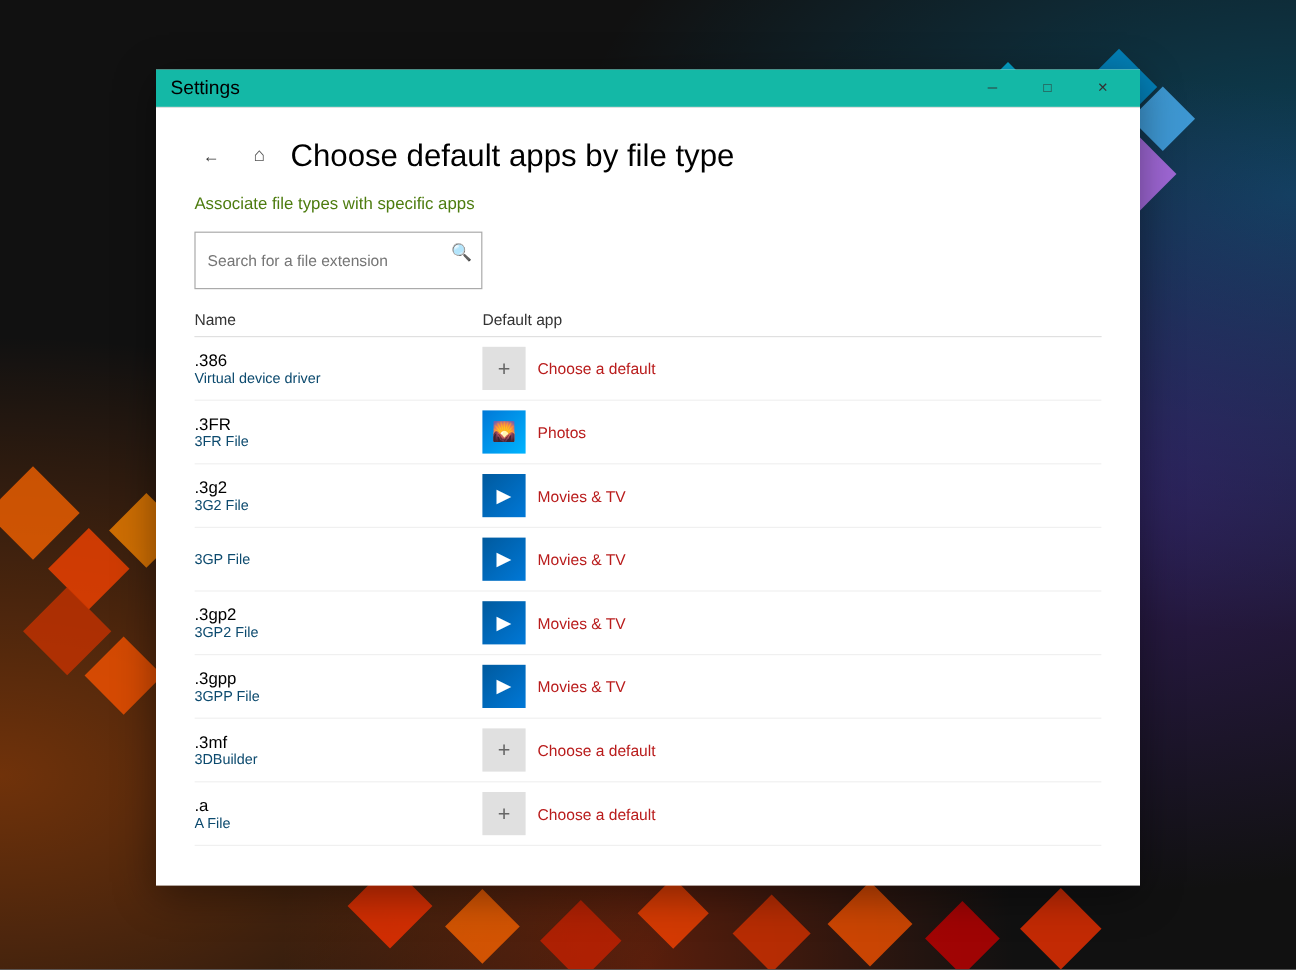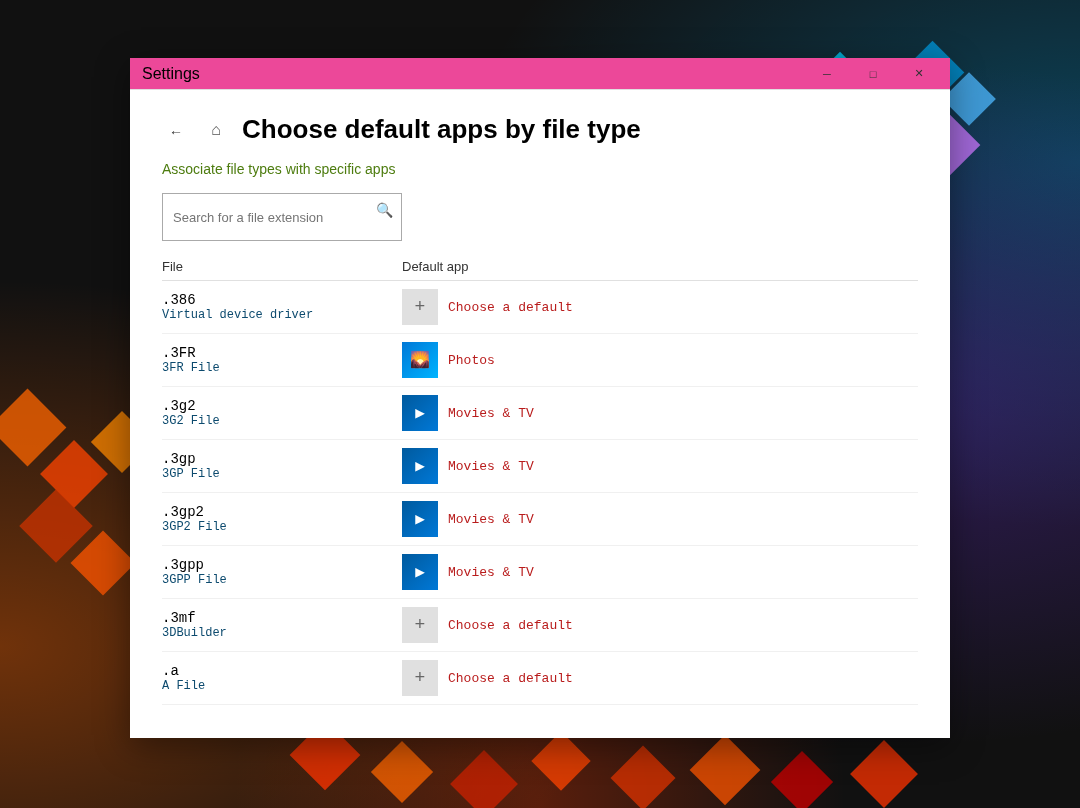--- a/index.html
+++ b/index.html
@@ -58,21 +58,21 @@
       box-shadow: 0 8px 32px rgba(0,0,0,0.4);
     }
 
     
     .title-bar {
       display: flex;
       align-items: center;
       justify-content: space-between;
       height: 32px;
       padding: 0 8px 0 12px;
-      background: #ec4899;
+      background: #14b8a6;
       border-bottom: 1px solid #e0e0e0;
       flex-shrink: 0;
     }
 
     .title-bar-left {
       display: flex;
       align-items: center;
       gap: 8px;
     }
 
@@ -128,21 +128,21 @@
       height: 28px;
       display: flex;
       align-items: center;
       justify-content: center;
       color: #555;
       font-size: 16px;
     }
 
     .page-title {
       font-size: 26px;
-      font-weight: 700;
+      font-weight: 400;
       color: #000;
     }
 
     .subtitle {
       font-size: 14px;
       color: #4d7c0f;
       margin-bottom: 16px;
     }
 
     
@@ -194,21 +194,20 @@
 
     .col-app {
       flex: 1;
     }
 
     
     .file-list {
       flex: 1;
       overflow-y: auto;
       overflow-x: hidden;
-      font-family: Liberation Mono, monospace;
     }
 
     .file-list::-webkit-scrollbar {
       width: 6px;
     }
     .file-list::-webkit-scrollbar-track {
       background: #f5f5f5;
     }
     .file-list::-webkit-scrollbar-thumb {
       background: #ccc;
@@ -331,21 +330,21 @@
     </div>
 
     <p class="subtitle">Associate file types with specific apps</p>
 
     <div class="search-container">
       <input type="text" class="search-input" placeholder="Search for a file extension" style="">
       <div class="search-icon-btn">🔍</div>
     </div>
 
     <div class="table-header">
-      <span class="col-name">File</span>
+      <span class="col-name">Name</span>
       <span class="col-app">Default app</span>
     </div>
 
     <div class="file-list" id="file-list">
     <div class="file-row">
       <div class="file-info">
         <div class="file-ext">.386</div>
         <div class="file-desc">Virtual device driver</div>
       </div>
       <div class="app-info">
@@ -368,21 +367,20 @@
         <div class="file-ext">.3g2</div>
         <div class="file-desc">3G2 File</div>
       </div>
       <div class="app-info">
         <div class="app-icon app-icon-movies">▶</div>
         <span class="app-name">Movies &amp; TV</span>
       </div>
     </div>
         <div class="file-row">
       <div class="file-info">
-        <div class="file-ext">.3gp</div>
         <div class="file-desc">3GP File</div>
       </div>
       <div class="app-info">
         <div class="app-icon app-icon-movies">▶</div>
         <span class="app-name">Movies &amp; TV</span>
       </div>
     </div>
         <div class="file-row">
       <div class="file-info">
         <div class="file-ext">.3gp2</div>

